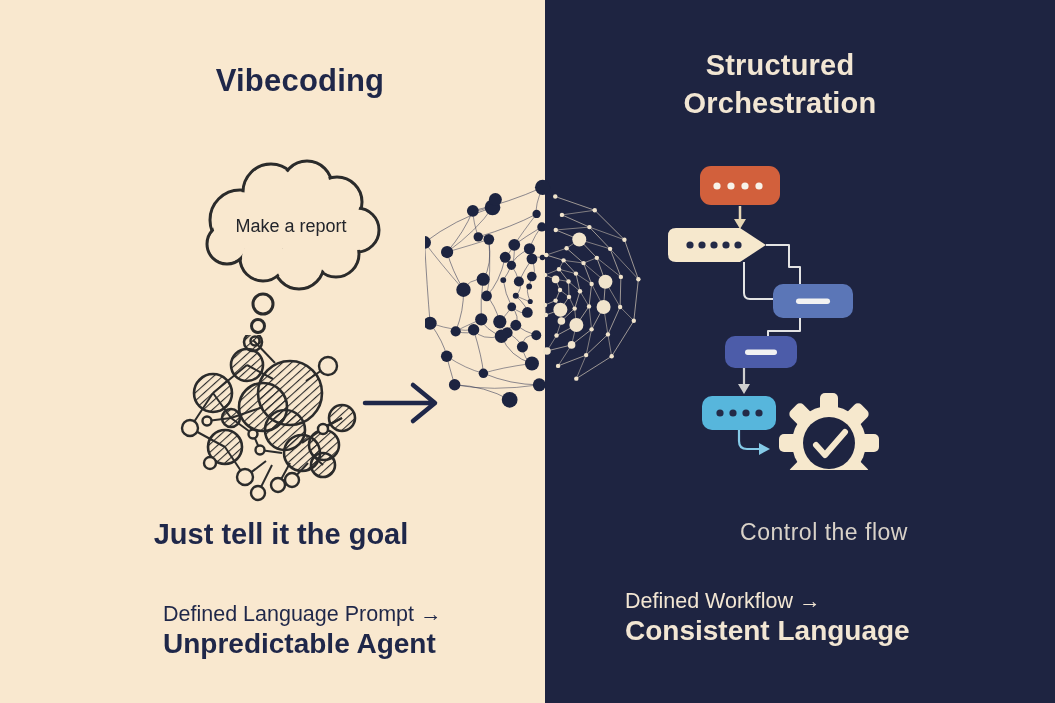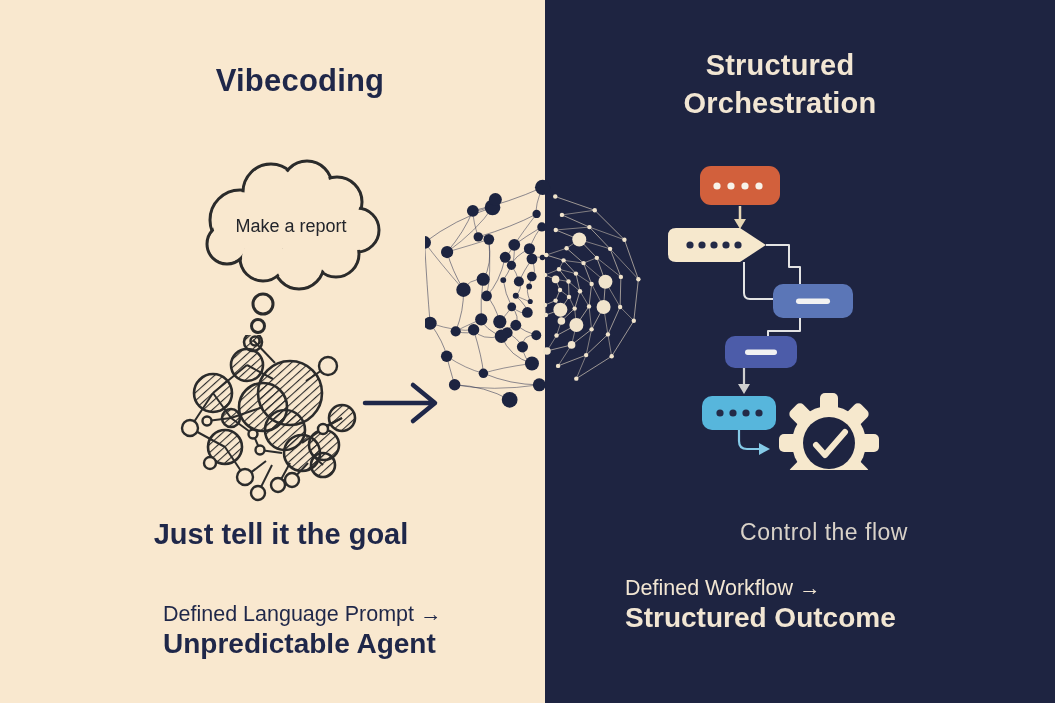--- a/index.html
+++ b/index.html
@@ -23,21 +23,21 @@
   .caption-left{
     top:518px;left:281px;transform:translateX(-50%);
     font-size:29px;font-weight:600;color:var(--ink);white-space:nowrap;
   }
   .caption-right{
     top:519px;left:776px;transform:translateX(-50%);
     font-size:23px;font-weight:400;color:var(--muted_cream);letter-spacing:.5px;white-space:nowrap;margin-left:48px;
   }
   .summary{line-height:30px;}
   .summary-left{top:599px;left:163px;color:var(--ink);}
-  .summary-right{top:573px;left:625px;color:var(--cream_text);}
+  .summary-right{top:586px;left:625px;color:var(--cream_text);}
   .summary .l1{font-size:21.5px;font-weight:500;}
   .summary .l2{font-size:28px;font-weight:700;}
   svg{position:absolute;display:block;}
   .fill-orange{fill:var(--orange);}
   .fill-blue{fill:var(--blue);}
   .fill-indigo{fill:var(--indigo);}
   .fill-cyan{fill:var(--cyan);}
   .fill-creamnode{fill:var(--cream_node);}
   .fill-navy{fill:var(--navy_bg);}
   .dot-light{fill:var(--dot_light);}
@@ -456,16 +456,16 @@
 
   <div class="abs caption-left">Just tell it the goal</div>
   <div class="abs caption-right">Control the flow</div>
 
   <div class="abs summary summary-left">
     <div class="l1">Defined Language Prompt →</div>
     <div class="l2">Unpredictable Agent</div>
   </div>
   <div class="abs summary summary-right">
     <div class="l1">Defined Workflow →</div>
-    <div class="l2">Structured Outcome</div>
+    <div class="l2">Consistent Language</div>
   </div>
 
 </div>
 
 </body></html>

